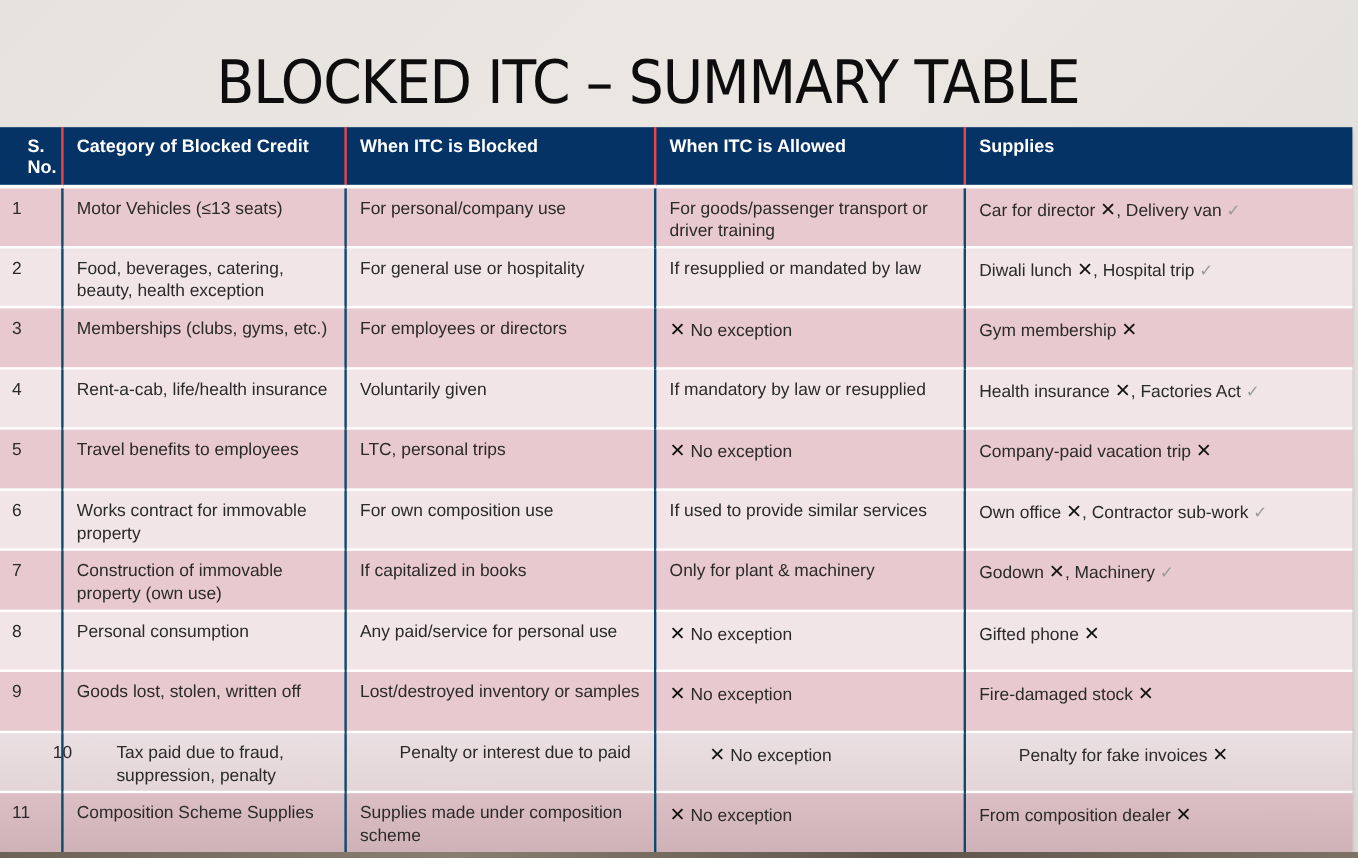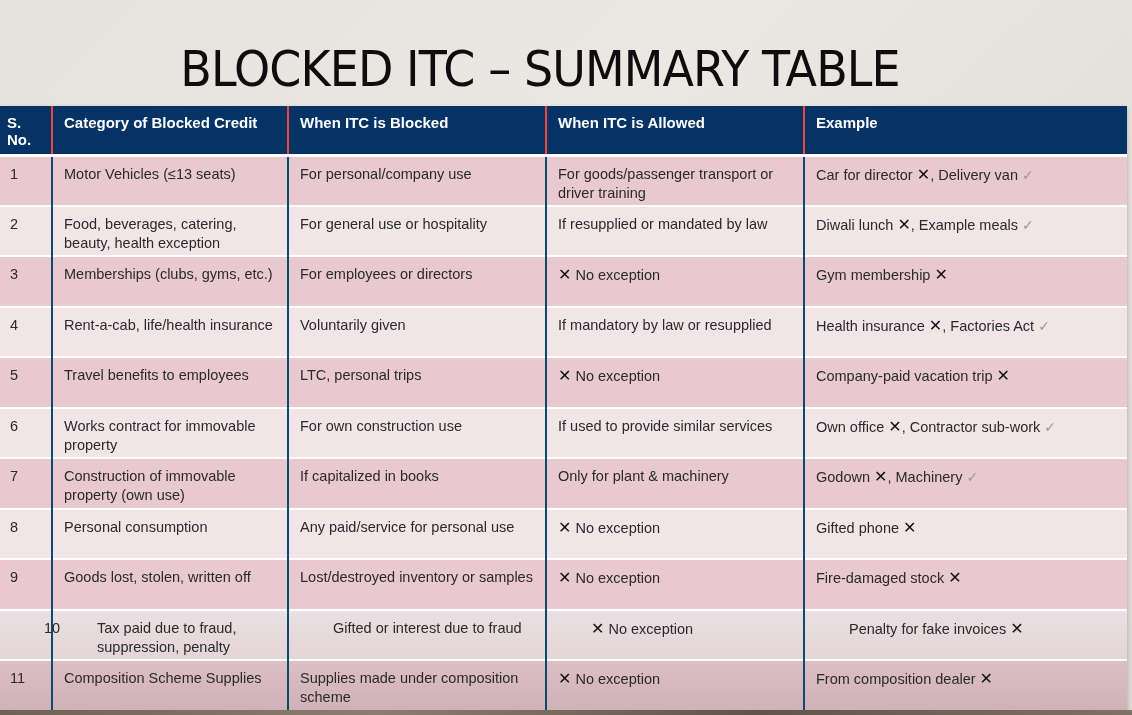--- a/index.html
+++ b/index.html
@@ -46,21 +46,21 @@
       font-weight: bold;
       font-size: 15px;
       text-align: left;
       vertical-align: top;
       padding: 8px 10px 0 11px;
       height: 49px;
       line-height: 17px;
       border-left: 2px solid #ef4444;
       border-bottom: 3px solid #ffffff;
     }
-    th:first-child { border-left: none; padding-left: 7px; }
+    th:first-child { border-left: none; padding-left: 23px; }
     td {
       font-size: 14.5px;
       line-height: 19px;
       vertical-align: top;
       padding: 8px 10px 0 11px;
       height: 50.5px;
       color: #2a2a2a;
       border-left: 2px solid #0c4a6e;
       border-top: 2px solid #ffffff;
     }
@@ -99,37 +99,37 @@
         <col class="c2">
         <col class="c3">
         <col class="c4">
     </colgroup>
     <thead>
       <tr>
         <th style="white-space: normal; width:52px;">S. No.</th>
         <th>Category of Blocked Credit</th>
         <th>When ITC is Blocked</th>
         <th>When ITC is Allowed</th>
-        <th>Example</th>
+        <th>Supplies</th>
       </tr>
     </thead>
     <tbody id="tbody">
         <tr class="dark">
           <td>1</td>
           <td>Motor Vehicles (≤13 seats)</td>
           <td>For personal/company use</td>
           <td><span>For goods/passenger transport or driver training</span></td>
           <td><span>Car for director</span> <span class="mark-x">✕</span><span>, Delivery van</span> <span class="mark-check">✓</span></td>
         </tr>
         <tr class="light">
           <td>2</td>
           <td>Food, beverages, catering, beauty, health exception</td>
           <td>For general use or hospitality</td>
           <td><span>If resupplied or mandated by law</span></td>
-          <td><span>Diwali lunch</span> <span class="mark-x">✕</span><span>, Example meals</span> <span class="mark-check">✓</span></td>
+          <td><span>Diwali lunch</span> <span class="mark-x">✕</span><span>, Hospital trip</span> <span class="mark-check">✓</span></td>
         </tr>
         <tr class="dark">
           <td>3</td>
           <td>Memberships (clubs, gyms, etc.)</td>
           <td>For employees or directors</td>
           <td><span class="mark-x">✕</span> <span>No exception</span></td>
           <td><span>Gym membership</span> <span class="mark-x">✕</span></td>
         </tr>
         <tr class="light">
           <td>4</td>
@@ -141,21 +141,21 @@
         <tr class="dark">
           <td>5</td>
           <td>Travel benefits to employees</td>
           <td>LTC, personal trips</td>
           <td><span class="mark-x">✕</span> <span>No exception</span></td>
           <td><span>Company-paid vacation trip</span> <span class="mark-x">✕</span></td>
         </tr>
         <tr class="light">
           <td>6</td>
           <td>Works contract for immovable property</td>
-          <td>For own construction use</td>
+          <td>For own composition use</td>
           <td><span>If used to provide similar services</span></td>
           <td><span>Own office</span> <span class="mark-x">✕</span><span>, Contractor sub-work</span> <span class="mark-check">✓</span></td>
         </tr>
         <tr class="dark">
           <td>7</td>
           <td>Construction of immovable property (own use)</td>
           <td>If capitalized in books</td>
           <td><span>Only for plant &amp; machinery</span></td>
           <td><span>Godown</span> <span class="mark-x">✕</span><span>, Machinery</span> <span class="mark-check">✓</span></td>
         </tr>
@@ -169,21 +169,21 @@
         <tr class="dark">
           <td>9</td>
           <td>Goods lost, stolen, written off</td>
           <td>Lost/destroyed inventory or samples</td>
           <td><span class="mark-x">✕</span> <span>No exception</span></td>
           <td><span>Fire-damaged stock</span> <span class="mark-x">✕</span></td>
         </tr>
         <tr class="light r10">
           <td>10</td>
           <td>Tax paid due to fraud, suppression, penalty</td>
-          <td>Gifted or interest due to fraud</td>
+          <td>Penalty or interest due to paid</td>
           <td><span class="mark-x">✕</span> <span>No exception</span></td>
           <td><span>Penalty for fake invoices</span> <span class="mark-x">✕</span></td>
         </tr>
         <tr class="dark r11">
           <td>11</td>
           <td>Composition Scheme Supplies</td>
           <td>Supplies made under composition scheme</td>
           <td><span class="mark-x">✕</span> <span>No exception</span></td>
           <td><span>From composition dealer</span> <span class="mark-x">✕</span></td>
         </tr>

